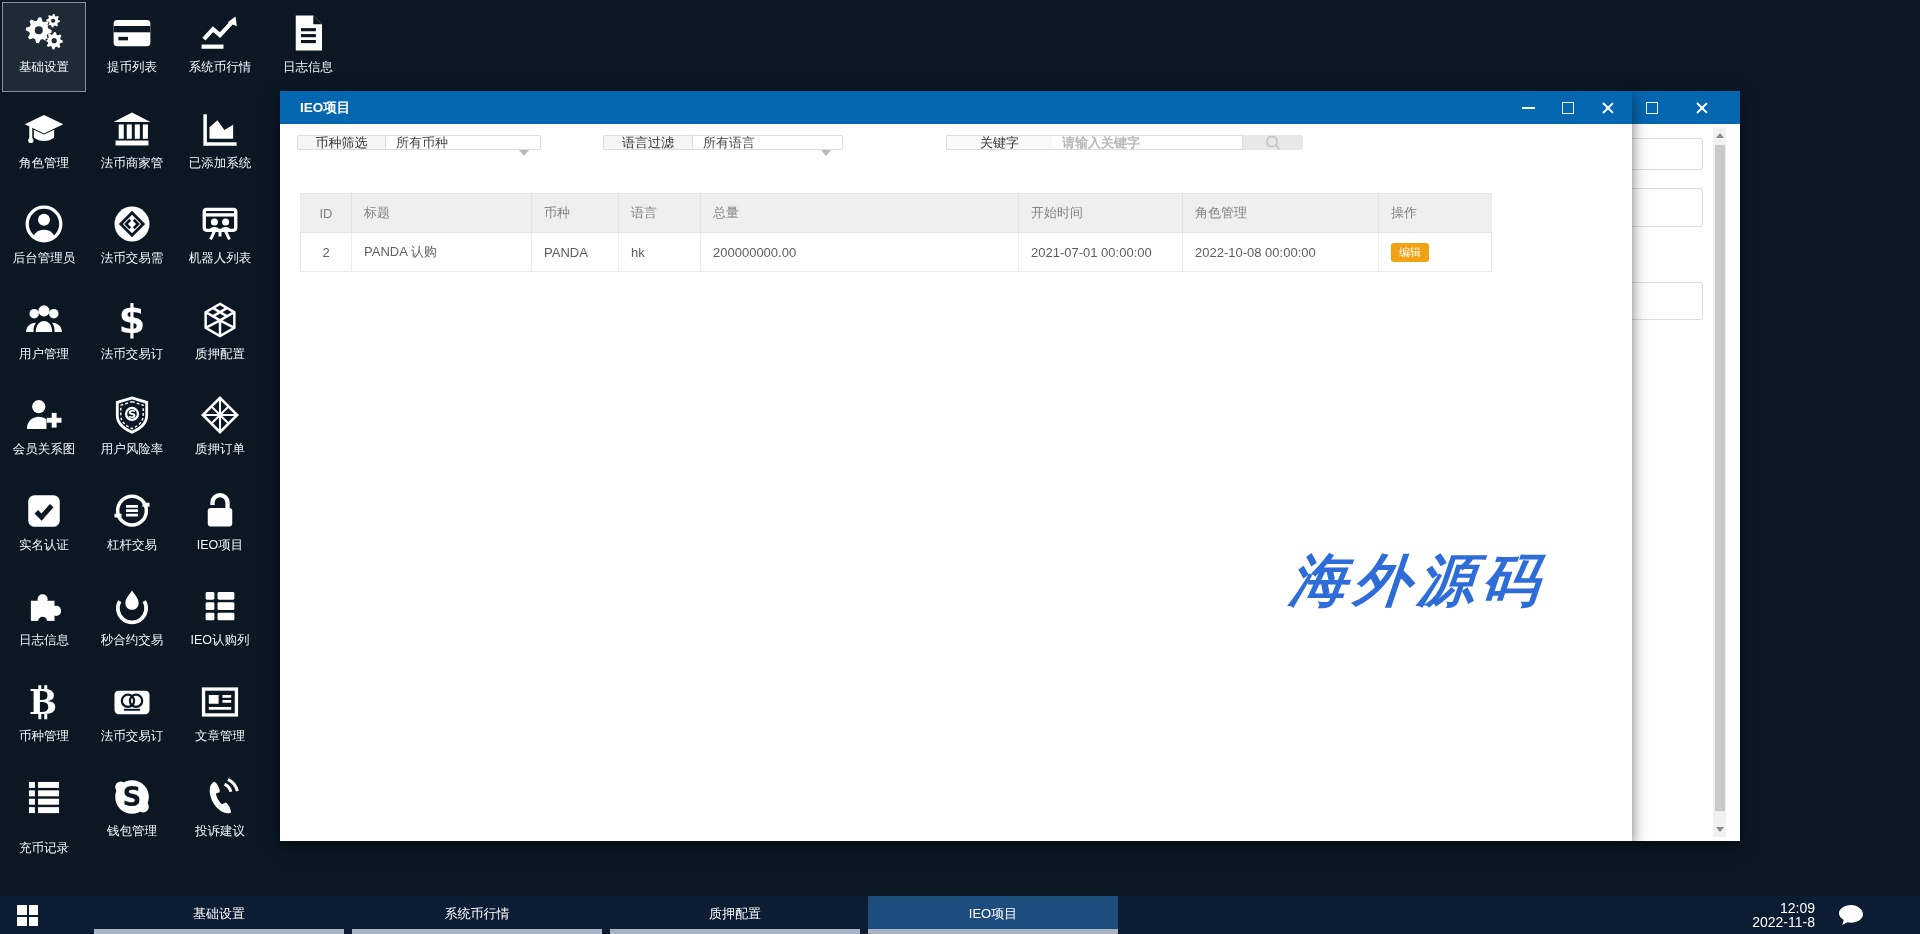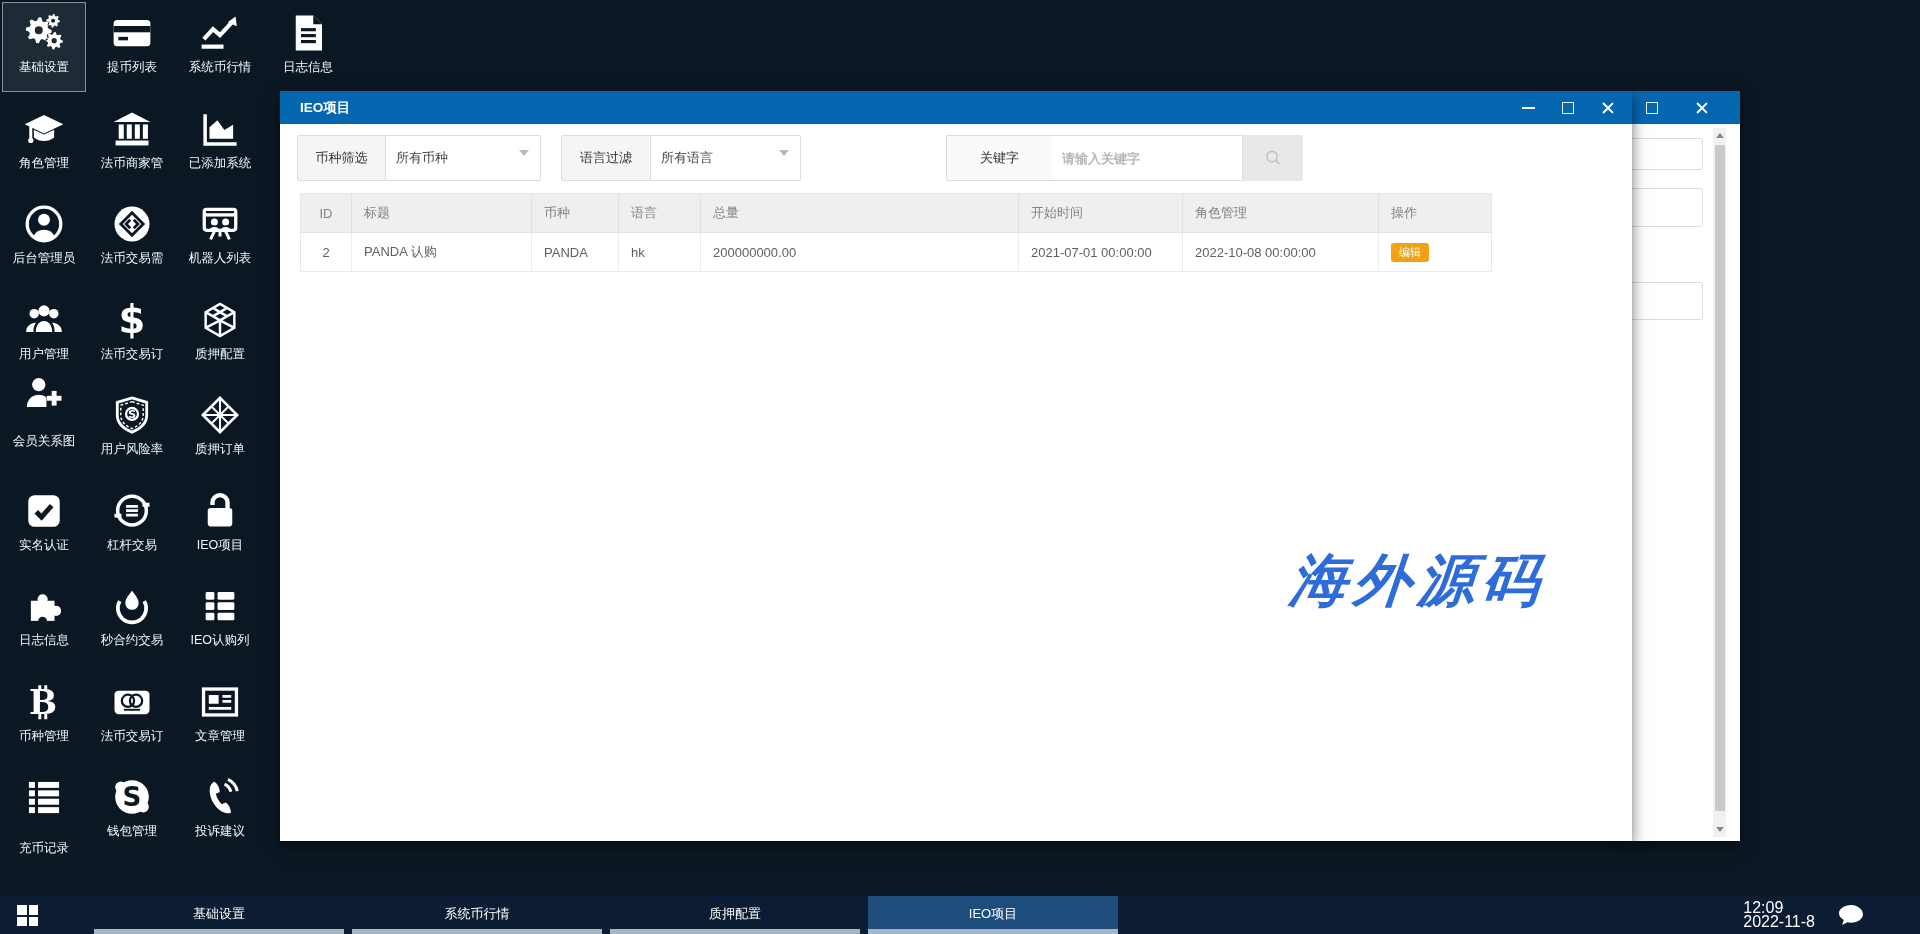--- a/index.html
+++ b/index.html
@@ -41,21 +41,21 @@
   .glyph-min { position:absolute; left:14px; top:16px; width:13px; height:2px; background:#fff; }
   .glyph-max { position:absolute; left:14px; top:11px; width:12px; height:12px; border:1.6px solid #e8f1fa; }
   .glyph-close { position:absolute; left:13px; top:10px; width:14px; height:14px; }
   .glyph-close:before, .glyph-close:after {
     content:""; position:absolute; left:6px; top:0; width:1.8px; height:14px; background:#fff;
   }
   .glyph-close:before { transform: rotate(45deg); }
   .glyph-close:after  { transform: rotate(-45deg); }
 
   
-  .filter-group { position: absolute; top: 44px; height: 46px; display: flex; font-size: 13px; }
+  .filter-group { position: absolute; top: 44px; height: 15px; display: flex; font-size: 13px; }
   .fg-label {
     background: #f5f5f5; border: 1px solid #dcdcdc; border-right: none;
     display: flex; align-items: center; justify-content: center;
     color: #333; border-radius: 2px 0 0 2px;
   }
   .fg-value {
     background: #fff; border: 1px solid #dcdcdc; position: relative;
     display: flex; align-items: center; padding-left: 10px;
     color: #444; border-radius: 0 2px 2px 0; cursor: pointer;
   }
@@ -125,22 +125,22 @@
   .winlogo { position: absolute; left: 17px; top: 9px; width: 21px; height: 21px;
     display: grid; grid-template-columns: 9.5px 9.5px; grid-template-rows: 9.5px 9.5px; gap: 2px; }
   .winlogo span { background: #fff; }
   #taskbar-items { position: absolute; left: 94px; top: 0; height: 38px; display: flex; gap: 8px; }
   .tb-tab {
     position: relative; width: 250px; height: 38px; line-height: 36px; text-align: center;
     color: #fff; font-size: 13px; cursor: pointer; background: transparent;
   }
   .tb-tab.active { background: #1d4d7d; }
   .tb-indicator { position: absolute; left: 0; bottom: 0; width: 100%; height: 5px; background: #a7b4c3; }
-  #tray { position: absolute; right: 105px; top: 5px; text-align: left; color: #fff;
-    font-size: 16px; line-height: 14px; cursor: default; }
+  #tray { position: absolute; right: 105px; top: 5px; text-align: right; color: #fff;
+    font-size: 14px; line-height: 14px; cursor: default; }
   #chat-icon { position: absolute; right: 56px; top: 8px; width: 26px; height: 22px; cursor: pointer; }
 </style>
 </head>
 <body>
 
 <div id="desktop-icons">
     <div class="tile selected" style="left: 0px; top: 0px;">
       <div class="ticon"><svg viewBox="0 0 24 24" width="42" height="42">
           <path fill="#ffffff" fill-rule="evenodd" d="M16.40 10.40L16.26 11.84L14.08 12.50L13.57 13.46L14.23 15.63L13.11 16.55L11.10 15.48L10.07 15.79L9.00 17.80L7.56 17.66L6.90 15.48L5.94 14.97L3.77 15.63L2.85 14.51L3.92 12.50L3.61 11.47L1.60 10.40L1.74 8.96L3.92 8.30L4.43 7.34L3.77 5.17L4.89 4.25L6.90 5.32L7.93 5.01L9.00 3.00L10.44 3.14L11.10 5.32L12.06 5.83L14.23 5.17L15.15 6.29L14.08 8.30L14.39 9.33ZM6.7 10.4a2.3 2.3 0 1 0 4.6 0a2.3 2.3 0 1 0 -4.6 0ZM22.80 16.40L22.70 17.38L21.22 17.82L20.88 18.46L21.34 19.94L20.58 20.56L19.22 19.82L18.52 20.03L17.80 21.40L16.82 21.30L16.38 19.82L15.74 19.48L14.26 19.94L13.64 19.18L14.38 17.82L14.17 17.12L12.80 16.40L12.90 15.42L14.38 14.98L14.72 14.34L14.26 12.86L15.02 12.24L16.38 12.98L17.08 12.77L17.80 11.40L18.78 11.50L19.22 12.98L19.86 13.32L21.34 12.86L21.96 13.62L21.22 14.98L21.43 15.68ZM16.3 16.4a1.5 1.5 0 1 0 3 0a1.5 1.5 0 1 0 -3 0ZM21.10 5.00L21.03 5.76L19.88 6.11L19.61 6.61L19.96 7.76L19.37 8.24L18.31 7.68L17.77 7.84L17.20 8.90L16.44 8.83L16.09 7.68L15.59 7.41L14.44 7.76L13.96 7.17L14.52 6.11L14.36 5.57L13.30 5.00L13.37 4.24L14.52 3.89L14.79 3.39L14.44 2.24L15.03 1.76L16.09 2.32L16.63 2.16L17.20 1.10L17.96 1.17L18.31 2.32L18.81 2.59L19.96 2.24L20.44 2.83L19.88 3.89L20.04 4.43ZM16 5a1.2 1.2 0 1 0 2.4 0a1.2 1.2 0 1 0 -2.4 0Z"></path>
         </svg></div>
@@ -240,21 +240,21 @@
           <text x="12" y="19.5" text-anchor="middle" font-size="22" font-weight="bold" fill="#ffffff" font-family="DejaVu Sans, sans-serif">$</text>
         </svg></div>
       <div class="tlabel">法币交易订</div>
     </div>
     <div class="tile" style="left: 176px; top: 286.5px;">
       <div class="ticon"><svg viewBox="0 0 24 24" width="42" height="42">
           <path d="M12 2.8 20.2 7.5v9L12 21.2 3.8 16.5v-9zM3.8 7.5 12 12.2l8.2-4.7M12 12.2V21.2M3.8 16.5 12 12.2l8.2 4.3M7.9 5.1l8.2 4.8M16.1 5.1 7.9 9.9" stroke="#ffffff" stroke-width="1.4" fill="none"></path>
         </svg></div>
       <div class="tlabel">质押配置</div>
     </div>
-    <div class="tile" style="left: 0px; top: 360px; gap: 14px;">
+    <div class="tile" style="left: 0px; top: 382px;">
       <div class="ticon"><svg viewBox="0 0 24 24" width="42" height="42">
           <circle cx="9" cy="7.2" r="3.8" fill="#ffffff"></circle>
           <path fill="#ffffff" d="M2.2 20c0-5 4-7 6.8-7 1.6 0 3.2.5 4.4 1.6V20z"></path>
           <rect x="13.6" y="13.6" width="8.4" height="2.8" fill="#ffffff"></rect>
           <rect x="16.4" y="10.8" width="2.8" height="8.4" fill="#ffffff"></rect>
         </svg></div>
       <div class="tlabel">会员关系图</div>
     </div>
     <div class="tile" style="left: 88px; top: 382px;">
       <div class="ticon"><svg viewBox="0 0 24 24" width="42" height="42">
@@ -398,21 +398,21 @@
 
   <div class="filter-group" style="left:17px;">
     <div class="fg-label" style="width:88px;">币种筛选</div>
     <div class="fg-value" style="width:156px;">
       <span>所有币种</span>
       <span class="caret-down"></span>
     </div>
   </div>
 
   <div class="filter-group" style="left:281px;">
-    <div class="fg-label" style="width:89px;">语言过滤</div>
+    <div class="fg-label" style="width:89px;margin-left:42px;">语言过滤</div>
     <div class="fg-value" style="width:151px;">
       <span>所有语言</span>
       <span class="caret-down"></span>
     </div>
   </div>
 
   <div class="filter-group" style="left:666px;">
     <div class="fg-label" style="width:106px; background:#fafafa;">关键字</div>
     <input class="fg-input" style="width: 191px;" placeholder="请输入关键字">
     <div class="search-btn">

